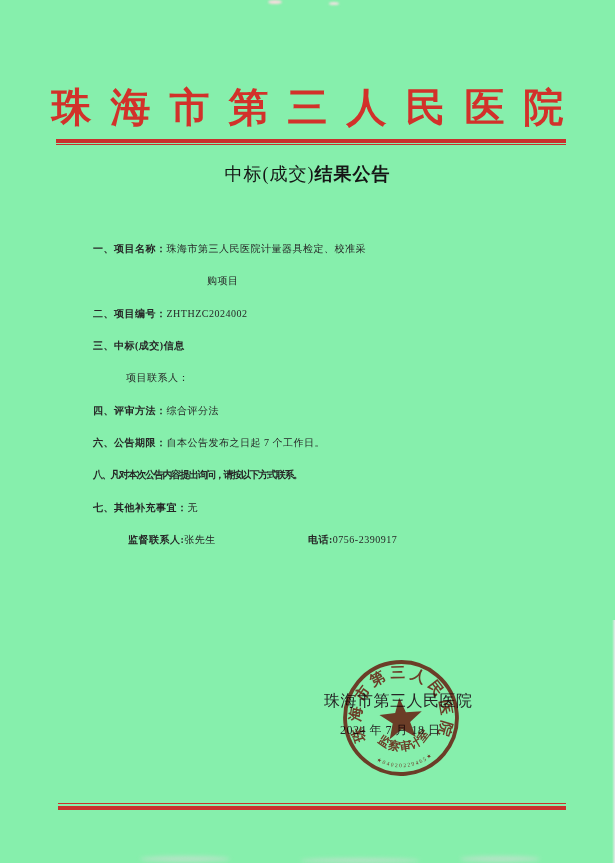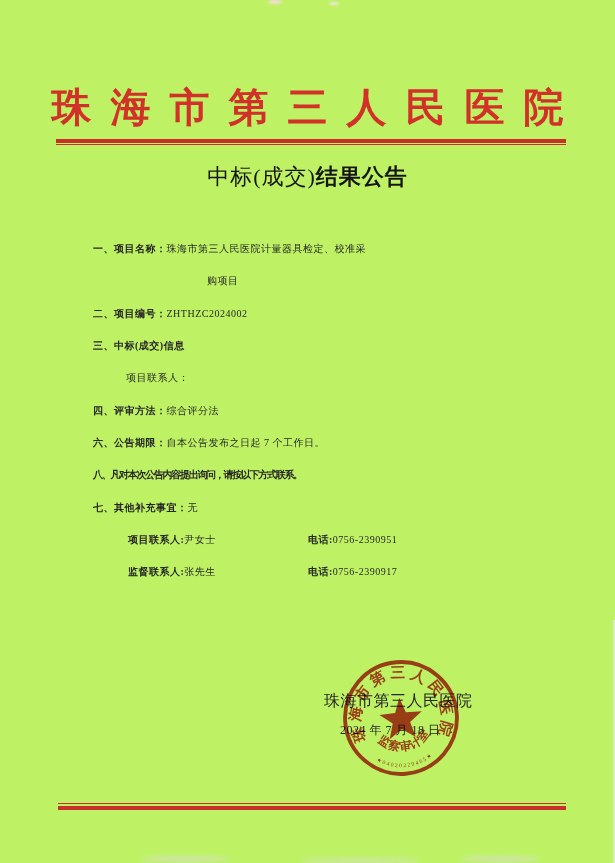--- a/index.html
+++ b/index.html
@@ -1,37 +1,37 @@
 <!DOCTYPE html>
 <html><head>
 <meta charset="utf-8">
 <style>
   html,body { margin:0; padding:0; background:#ffffff; }
   .page {
-    position:relative; width:615px; height:863px; background:#bef264;
+    position:relative; width:615px; height:863px; background:#86efac;
     overflow:hidden; font-family:"Liberation Serif","DejaVu Serif",serif;
     color:#262626;
   }
   
   .org-title {
     position:absolute; top:86px; left:0; right:0; margin:0;
     text-align:center; font-size:40px; font-weight:bold; color:#d2312a;
     letter-spacing:19px; padding-left:19px; white-space:nowrap; line-height:1.1;
   }
   .rule { position:absolute; left:56px; width:510px; }
   .rule-top { top:139px; }
   .rule-top .thick { height:3.5px; background:#c9302c; }
   .rule-top .thin  { height:1.2px; background:#c9302c; margin-top:1.6px; }
   .rule-bottom { top:802.5px; left:58px; width:508px; }
   .rule-bottom .thin  { height:1.4px; background:#c9302c; }
   .rule-bottom .thick { height:4px;   background:#c9302c; margin-top:1.8px; }
   
   .doc-title {
     position:absolute; top:162px; left:0; right:0; text-align:center;
-    font-size:22px; letter-spacing:1px; color:#151515; white-space:nowrap;
+    font-size:18px; letter-spacing:1px; color:#151515; white-space:nowrap;
   }
   .doc-title .b { font-weight:bold; }
   
   .body-block { position:absolute; left:93px; top:233px; width:480px;
     font-size:10px; letter-spacing:0.5px; }
   .line { line-height:32.35px; height:32.35px; white-space:nowrap; }
   .lb { font-weight:bold; }
   .cont { padding-left:114px; }
   .sub  { padding-left:33px; }
   .contact { padding-left:35px; }
@@ -103,23 +103,20 @@
     <div class="line">
       <span class="lb">六、公告期限：</span><span>自本公告发布之日起 7 个工作日。</span>
     </div>
     <div class="line tight">
       <span class="lb">八、凡对本次公告内容提出询问，请按以下方式联系。</span>
     </div>
     <div class="line">
       <span class="lb">七、其他补充事宜：</span><span>无</span>
     </div>
     <div class="line contact">
-      <span class="cname"><span class="lb">项目联系人:</span><span>尹女士</span></span><span><span class="lb">电话:</span><span>0756-2390951</span></span>
-    </div>
-    <div class="line contact">
       <span class="cname"><span class="lb">监督联系人:</span><span>张先生</span></span><span><span class="lb">电话:</span><span>0756-2390917</span></span>
     </div>
   </div>
 
   <div class="sig-org">珠海市第三人民医院</div>
   <div class="sig-date">2024 年 7 月 18 日</div>
 
   <svg class="stamp" viewBox="0 0 120 120" xmlns="http://www.w3.org/2000/svg">
     <circle cx="60" cy="60" r="55" fill="none" stroke="#c73129" stroke-width="3.8"></circle>
     <defs>

